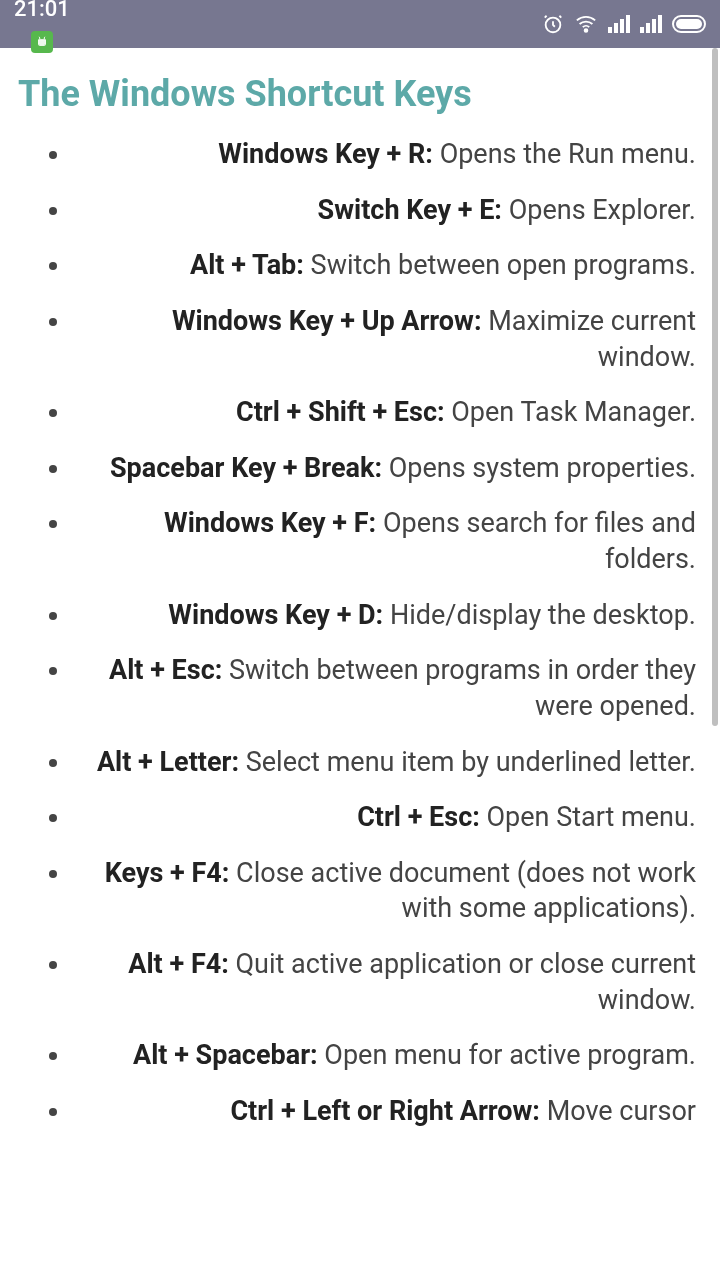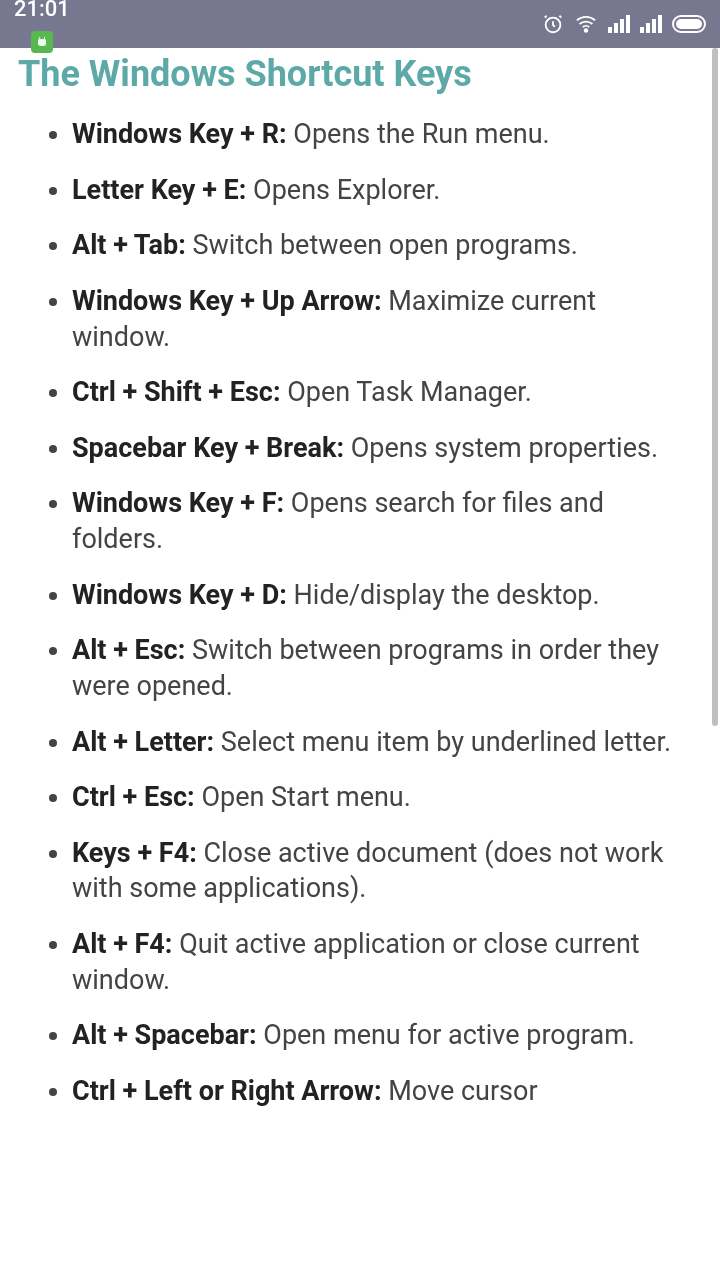--- a/index.html
+++ b/index.html
@@ -59,21 +59,21 @@
     }
     .battery-outline::after{
       content:"";
       position:absolute;
       left:2px; top:2px;
       width: 26px; height:10px;
       background:#fff;
       border-radius:6px;
     }
     .content {
-      padding: 4px 18px 0 18px;
+      padding: 24px 18px 0 18px;
       height: calc(1280px - 48px);
       overflow: hidden;
       position: relative;
     }
     .scroll-indicator{
       position:absolute;
       right:2px;
       top:0;
       width:6px;
       height:55%;
@@ -90,20 +90,21 @@
     ul.shortcut-list {
       list-style: disc;
       padding-left: 54px;
       padding-right: 6px;
     }
     ul.shortcut-list li {
       font-size: 27px;
       line-height: 1.32;
       margin-bottom: 20px;
       color: #444;
+      text-align: right;
     }
     ul.shortcut-list li .key {
       font-weight: 700;
       color: #222;
     }
     ul.shortcut-list li .desc {
       font-weight: 400;
     }
   </style>
 </head>
@@ -150,21 +151,21 @@
     </span>
     <span class="battery-outline"></span>
   </div>
 </div>
 
 <div class="content">
   <div class="scroll-indicator"></div>
   <h1 class="page-title">The Windows Shortcut Keys</h1>
   <ul class="shortcut-list">
     <li><span class="key">Windows Key + R:</span><span class="desc"> Opens the Run menu.</span></li>
-    <li><span class="key">Letter Key + E:</span><span class="desc"> Opens Explorer.</span></li>
+    <li><span class="key">Switch Key + E:</span><span class="desc"> Opens Explorer.</span></li>
     <li><span class="key">Alt + Tab:</span><span class="desc"> Switch between open programs.</span></li>
     <li><span class="key">Windows Key + Up Arrow:</span><span class="desc"> Maximize current window.</span></li>
     <li><span class="key">Ctrl + Shift + Esc:</span><span class="desc"> Open Task Manager.</span></li>
     <li><span class="key">Spacebar Key + Break:</span><span class="desc"> Opens system properties.</span></li>
     <li><span class="key">Windows Key + F:</span><span class="desc"> Opens search for files and folders.</span></li>
     <li><span class="key">Windows Key + D:</span><span class="desc"> Hide/display the desktop.</span></li>
     <li><span class="key">Alt + Esc:</span><span class="desc"> Switch between programs in order they were opened.</span></li>
     <li><span class="key">Alt + Letter:</span><span class="desc"> Select menu item by underlined letter.</span></li>
     <li><span class="key">Ctrl + Esc:</span><span class="desc"> Open Start menu.</span></li>
     <li><span class="key">Keys + F4:</span><span class="desc"> Close active document (does not work with some applications).</span></li>

